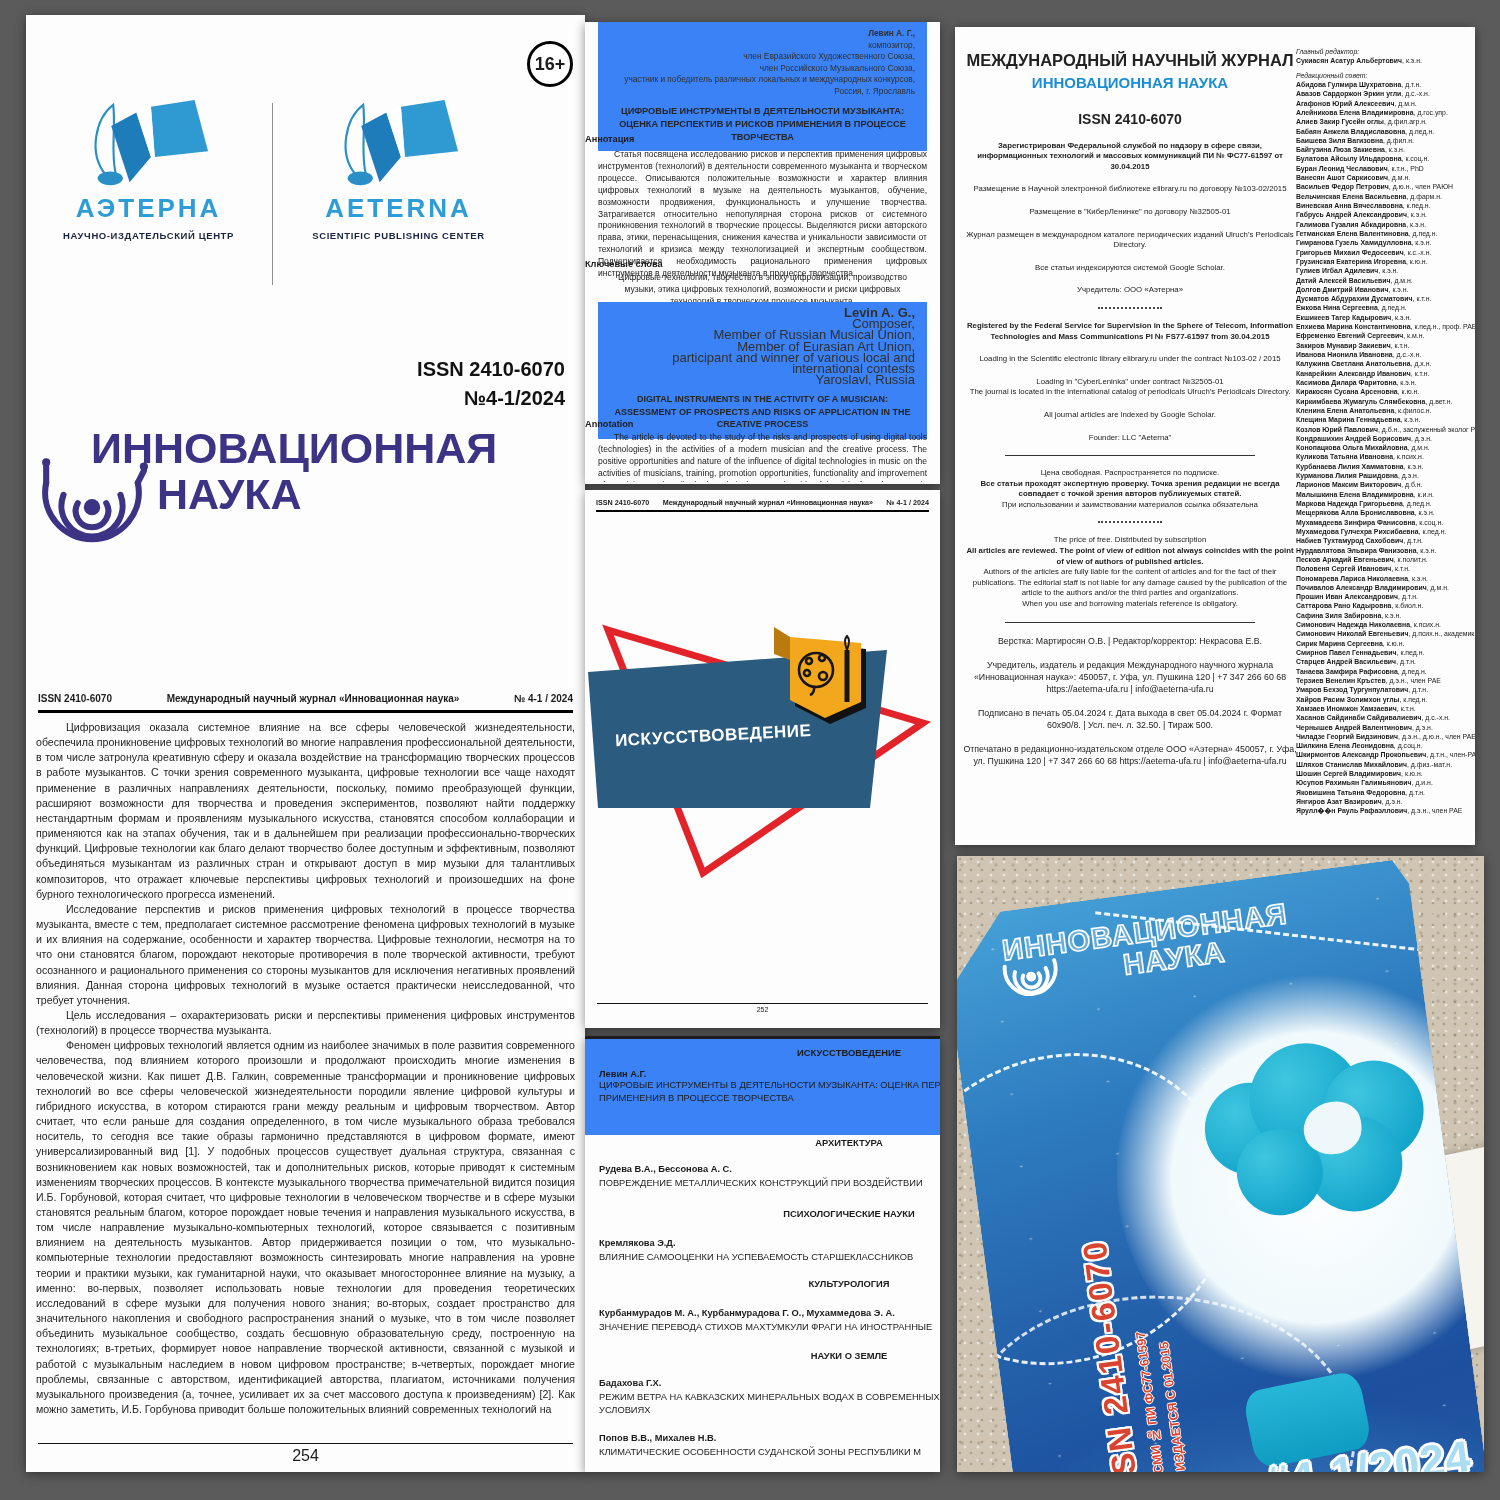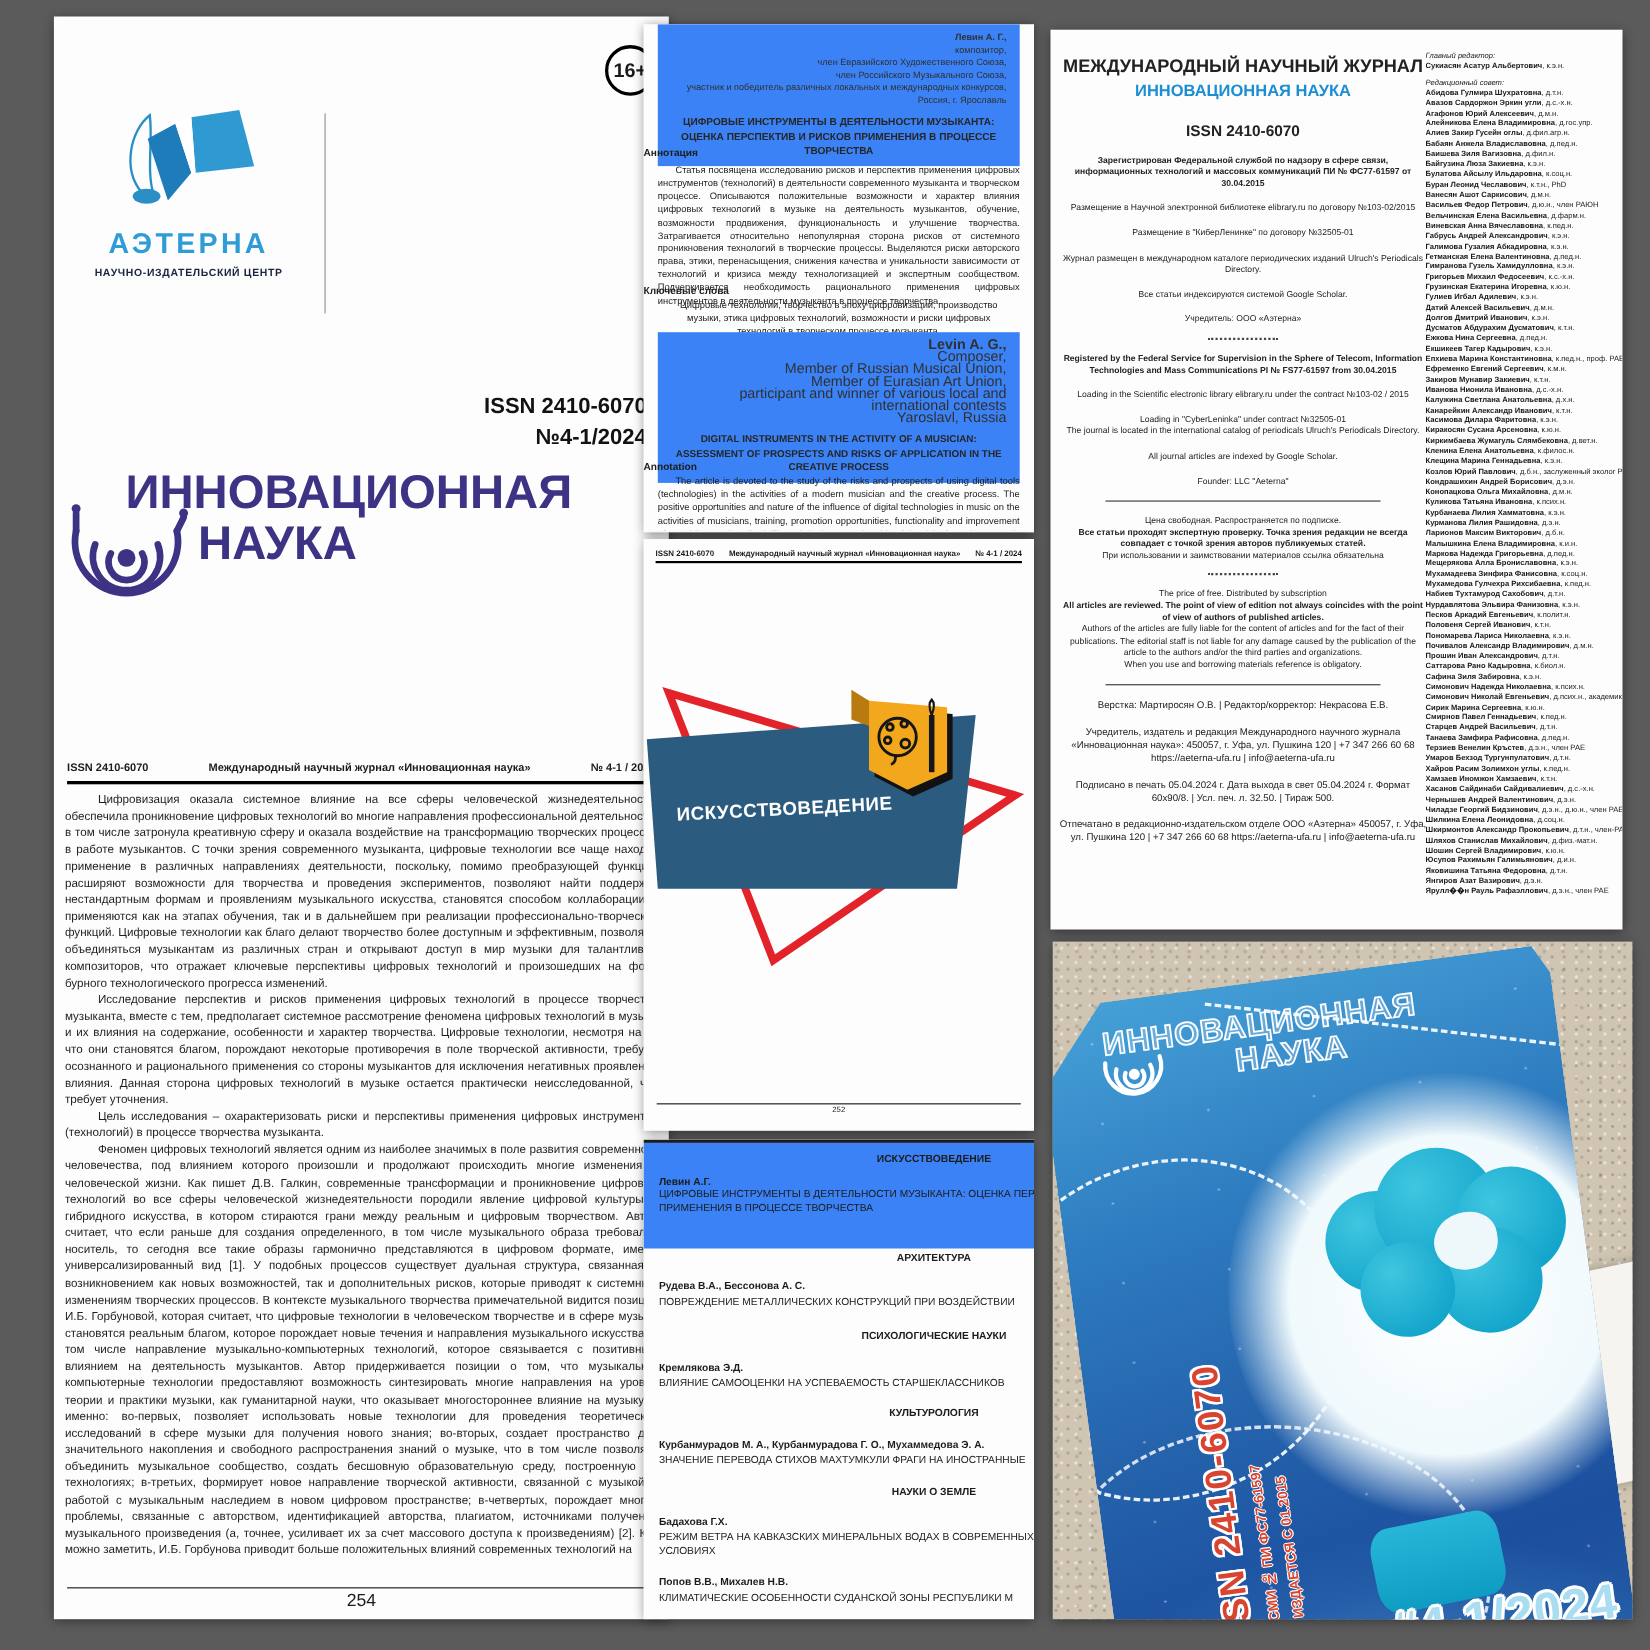--- a/index.html
+++ b/index.html
@@ -1,27 +1,27 @@
 <!DOCTYPE html>
 <html><head>
 <meta charset="utf-8">
 <style>
   html,body{margin:0;padding:0;background:#5b5b5b;}
   #canvas{position:relative;width:1500px;height:1500px;background:#5b5b5b;overflow:hidden;
           font-family:"Liberation Sans",sans-serif;color:#1c1c1c;}
   .page{position:absolute;background:#fdfdfd;box-shadow:0 2px 10px rgba(0,0,0,.45);overflow:hidden;}
 
   
-  #left-page{left:49px;top:15px;width:559px;height:1457px;}
+  #left-page{left:26px;top:15px;width:559px;height:1457px;}
   .badge16{position:absolute;top:26px;right:12px;width:40px;height:40px;border:3px solid #000;
            border-radius:50%;display:flex;align-items:center;justify-content:center;
            font-weight:bold;font-size:18px;background:#fff;}
   .logo-block{position:absolute;top:82px;width:215px;text-align:center;}
   .logo-block.ru{left:15px;} .logo-block.en{left:265px;}
-  .logo-name{font-size:26px;font-weight:bold;color:#2e9cd6;letter-spacing:3px;margin-top:12px;}
+  .logo-name{font-size:26px;font-weight:bold;color:#2e9cd6;letter-spacing:3px;margin-top:0;}
   .logo-sub{font-size:9.5px;font-weight:bold;color:#1a2440;letter-spacing:.6px;margin-top:6px;}
   .logo-divider{position:absolute;left:246px;top:88px;width:1px;height:182px;background:#8d8d8d;}
   .issn-cover{position:absolute;right:20px;top:340px;text-align:right;font-weight:bold;
               font-size:20px;line-height:29px;color:#121212;}
   .inn-logo{position:absolute;left:10px;top:410px;width:500px;height:140px;}
   .inn-text{position:absolute;left:55px;top:0;color:#3c3384;font-weight:bold;}
   .inn-l1{font-size:43px;letter-spacing:0px;line-height:46px;}
   .inn-l2{font-size:43px;line-height:46px;margin-left:66px;}
   .runhead{position:absolute;display:flex;justify-content:space-between;align-items:flex-end;
            font-weight:bold;border-bottom:3px solid #000;}
@@ -143,20 +143,31 @@
         <polygon points="52,16 26,30 45,88 67,62" fill="#1f7cba"></polygon>
         <polygon points="67,10 112,3 126,56 71,62" fill="#2f9ad2"></polygon>
         <polygon points="52,16 67,10 71,62 67,62" fill="#ffffff"></polygon>
       </svg>
       <div class="logo-name">АЭТЕРНА</div>
       <div class="logo-sub">НАУЧНО-ИЗДАТЕЛЬСКИЙ ЦЕНТР</div>
     </div>
 
     <div class="logo-divider"></div>
 
+    <div class="logo-block en">
+      <svg width="128" height="92" viewBox="0 0 130 95">
+        <path d="M20,80 C2,58 10,22 28,8 C31,30 25,60 31,80" stroke="#2a8fc6" stroke-width="2.2" fill="none"></path>
+        <ellipse cx="25" cy="84" rx="13" ry="7" fill="#2a8fc6"></ellipse>
+        <polygon points="52,16 26,30 45,88 67,62" fill="#1f7cba"></polygon>
+        <polygon points="67,10 112,3 126,56 71,62" fill="#2f9ad2"></polygon>
+        <polygon points="52,16 67,10 71,62 67,62" fill="#ffffff"></polygon>
+      </svg>
+      <div class="logo-name">AETERNA</div>
+      <div class="logo-sub">SCIENTIFIC PUBLISHING CENTER</div>
+    </div>
 
     <div class="issn-cover">
       <div>ISSN 2410-6070</div>
       <div>№4-1/2024</div>
     </div>
 
     <div class="inn-logo">
       <svg width="112" height="116" viewBox="0 0 110 112" style="position:absolute;left:0;top:14px;">
         <g stroke="#3c3384" stroke-width="6" fill="none" stroke-linecap="round">
           <path d="M10,42 A46,46 0 1 0 100,42"></path>

